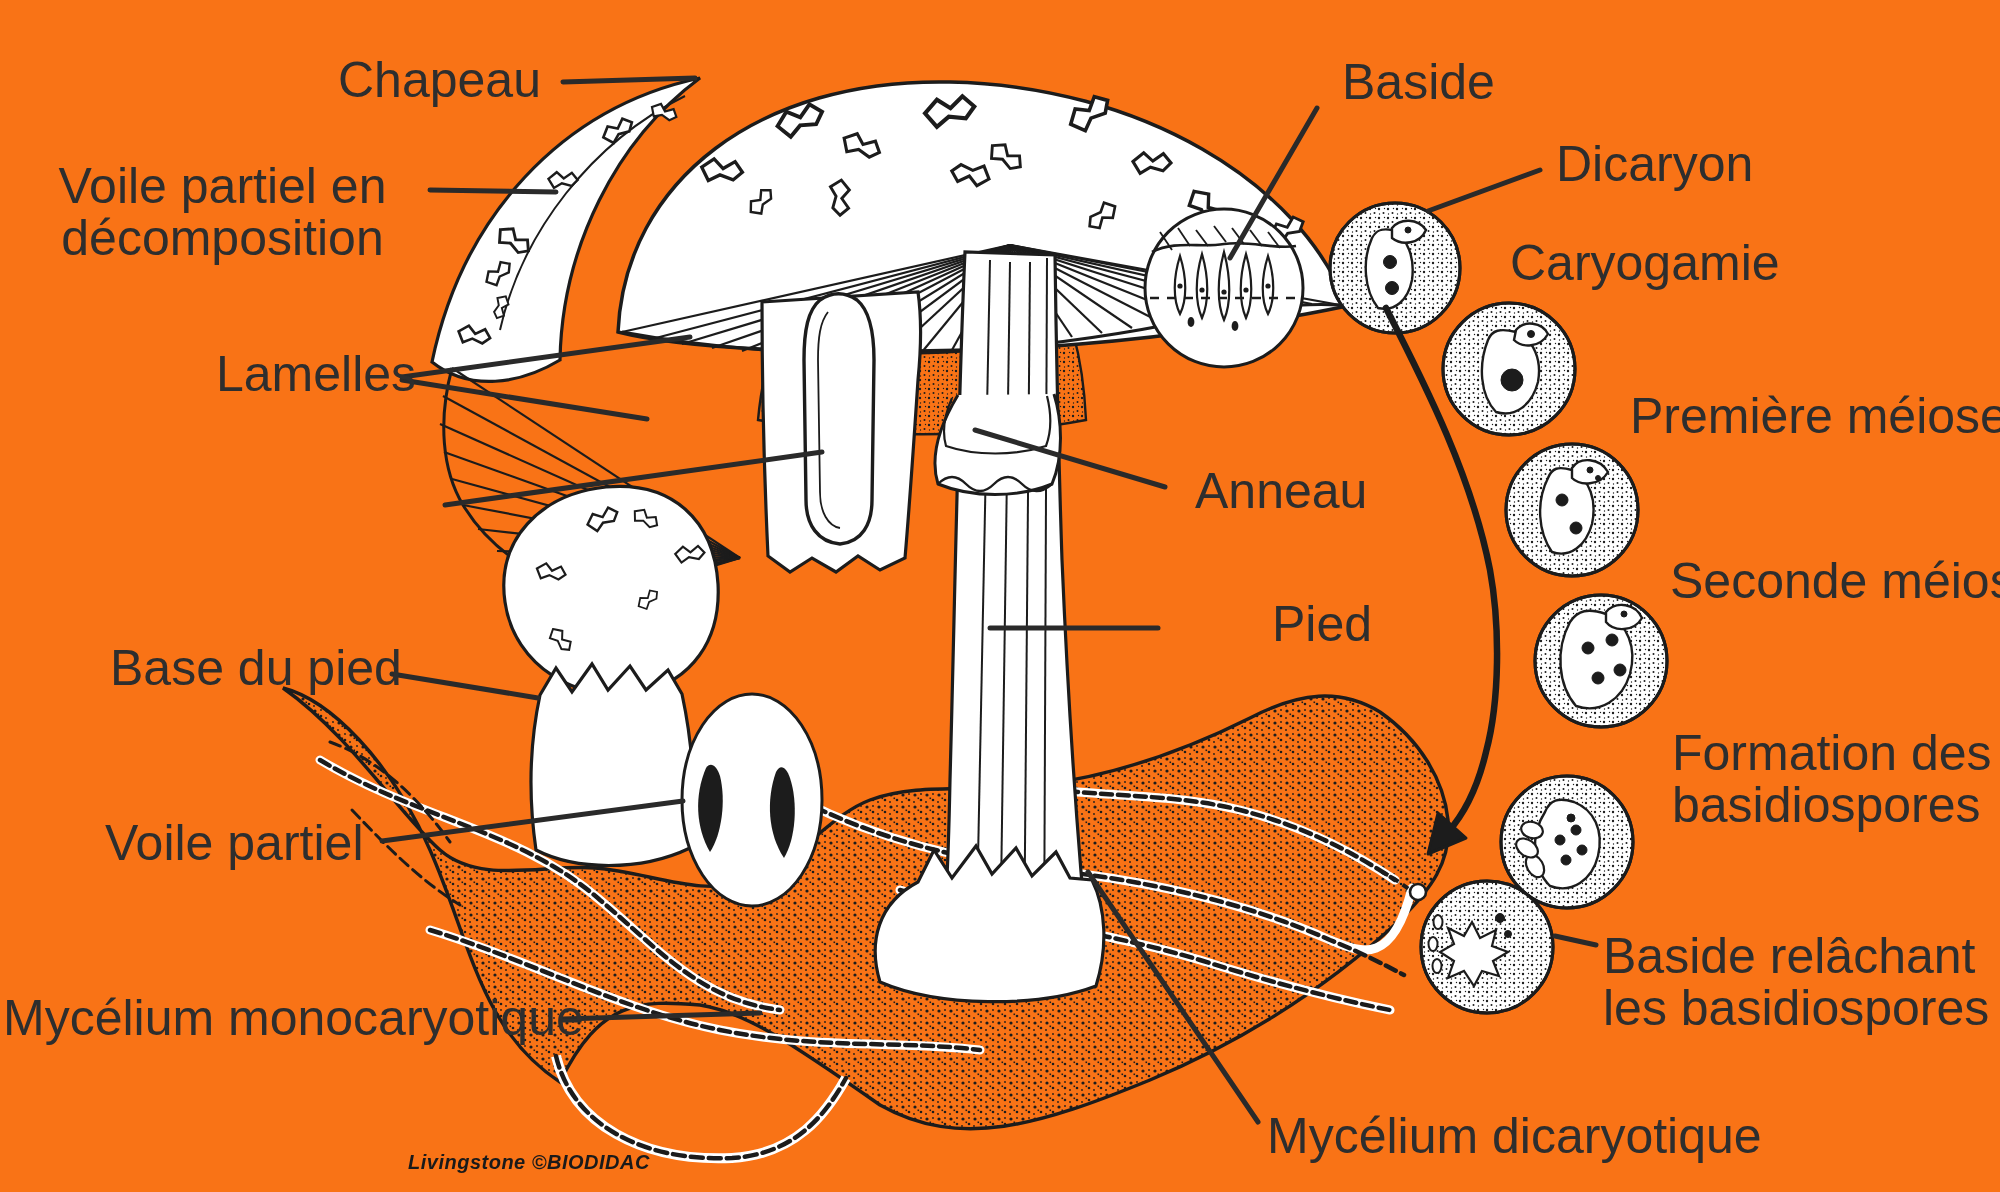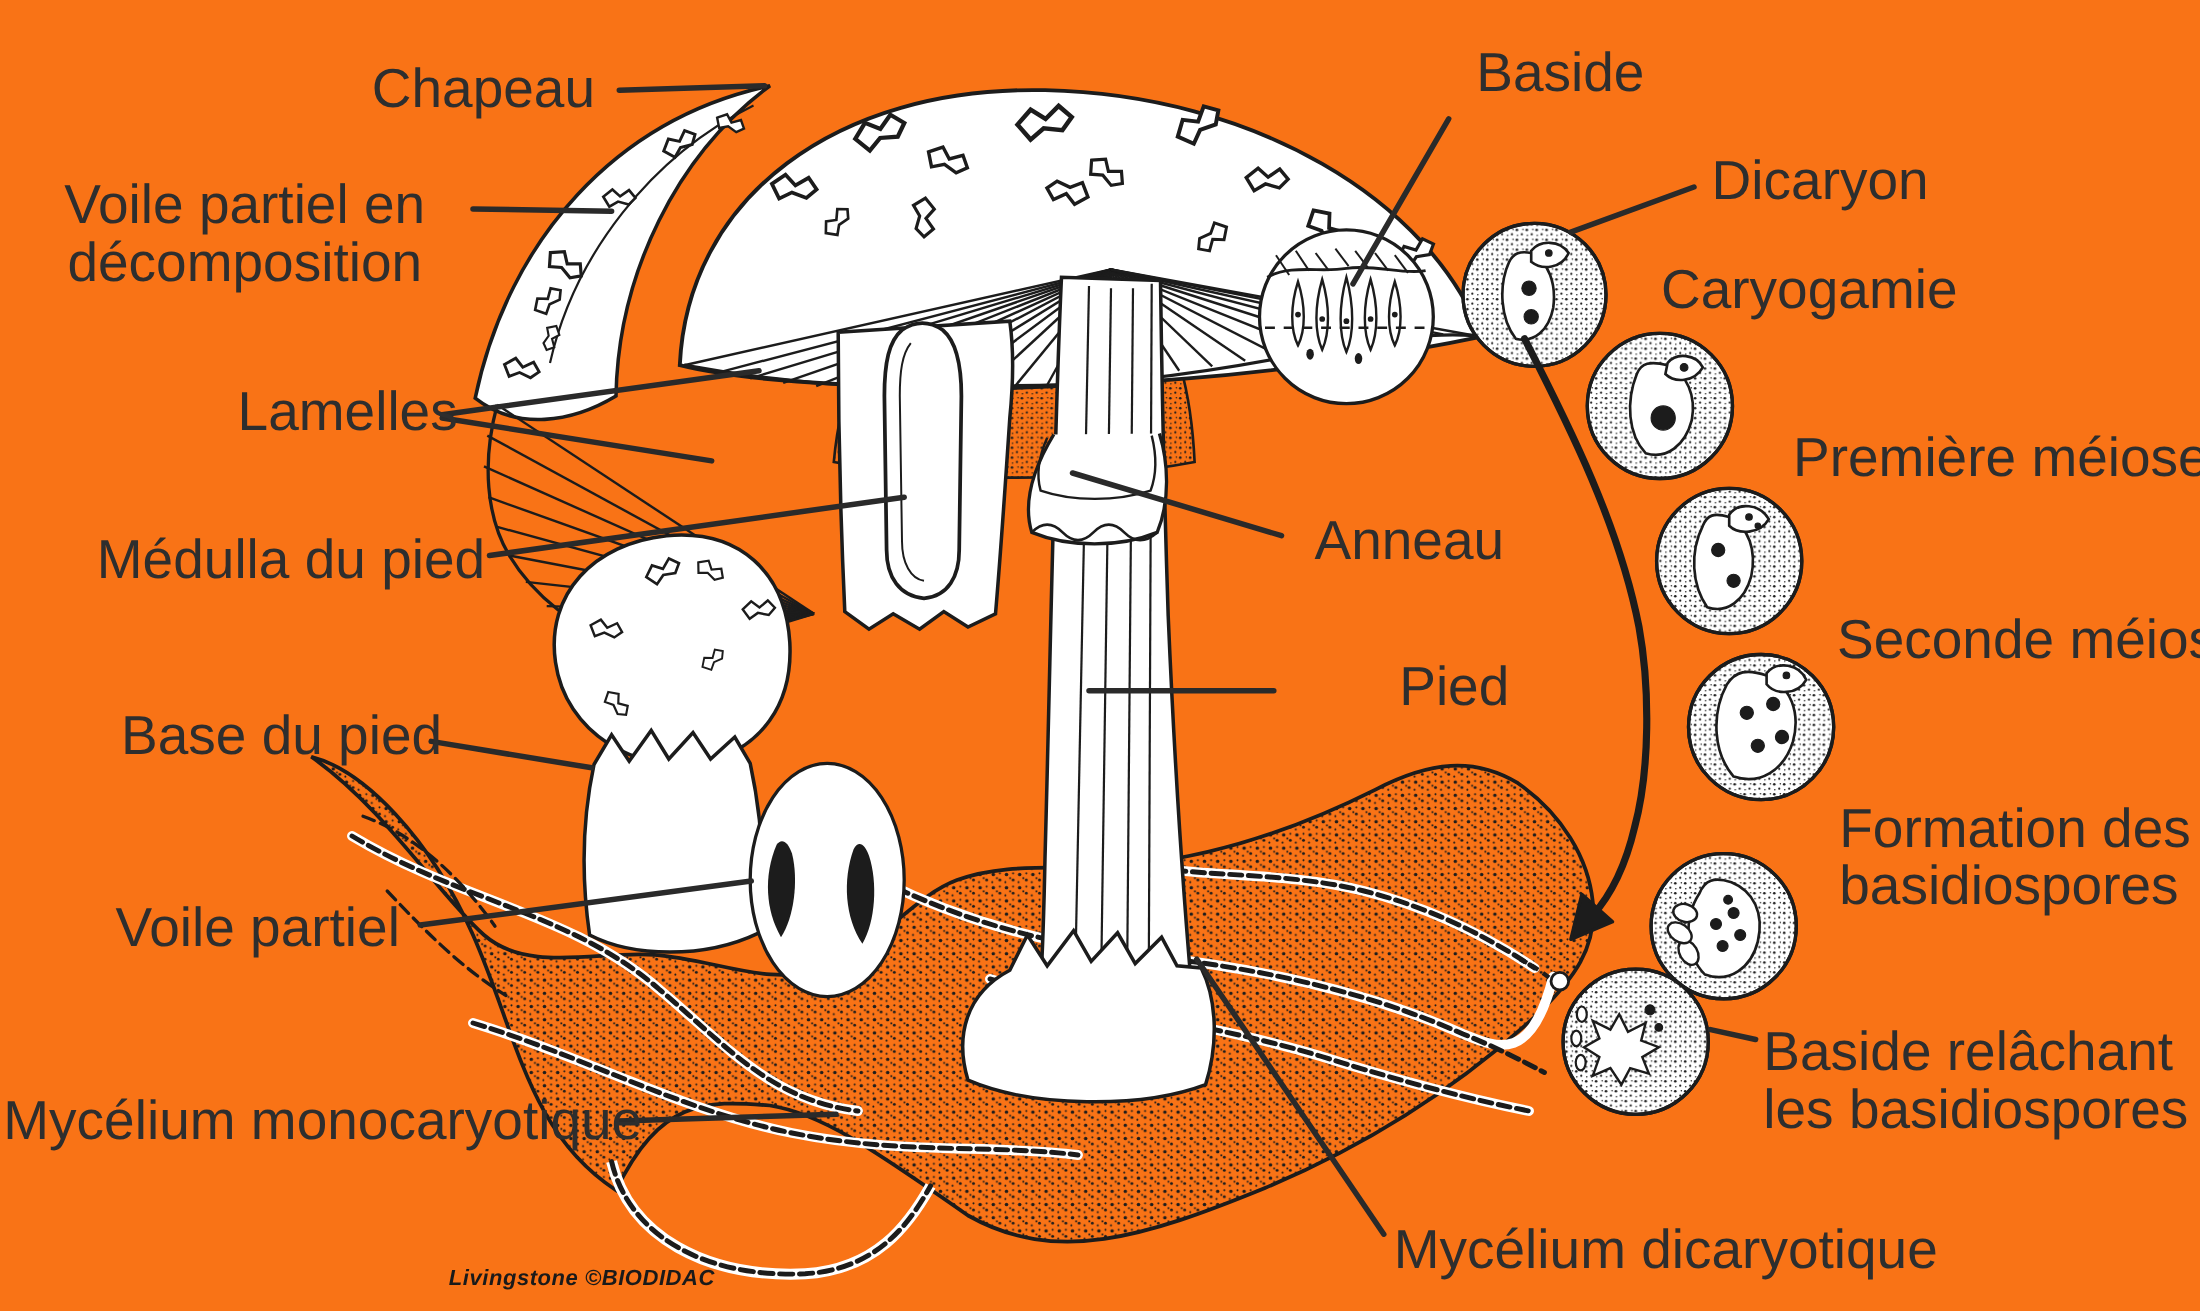--- a/index.html
+++ b/index.html
@@ -335,35 +335,34 @@
 
   <div class="lbl" style="left:338px;top:54px">Chapeau</div>
 
   <div class="lbl" style="left:216px;top:348px">Lamelles</div>
 
   <div class="lbl center" style="left:50px;top:160px;width:345px">
     <span class="ln">Voile partiel en</span>
     <span class="ln">décomposition</span>
   </div>
 
-  <div class="lbl" style="left:88px;top:482px">Médulla du pied</div>
 
   <div class="lbl" style="left:110px;top:642px">Base du pied</div>
 
   <div class="lbl" style="left:105px;top:817px">Voile partiel</div>
 
   <div class="lbl" style="left:3px;top:992px">Mycélium monocaryotique</div>
 
   <div class="lbl" style="left:1267px;top:1110px">Mycélium dicaryotique</div>
 
   <div class="lbl" style="left:1195px;top:465px">Anneau</div>
 
   <div class="lbl" style="left:1272px;top:598px">Pied</div>
 
-  <div class="lbl" style="left:1342px;top:40px">Baside</div>
+  <div class="lbl" style="left:1342px;top:56px">Baside</div>
 
   <div class="lbl" style="left:1556px;top:138px">Dicaryon</div>
 
   <div class="lbl" style="left:1510px;top:237px">Caryogamie</div>
 
   <div class="lbl" style="left:1630px;top:390px">Première méiose</div>
 
   <div class="lbl" style="left:1670px;top:555px">Seconde méiose</div>
 
   <div class="lbl" style="left:1672px;top:727px">

